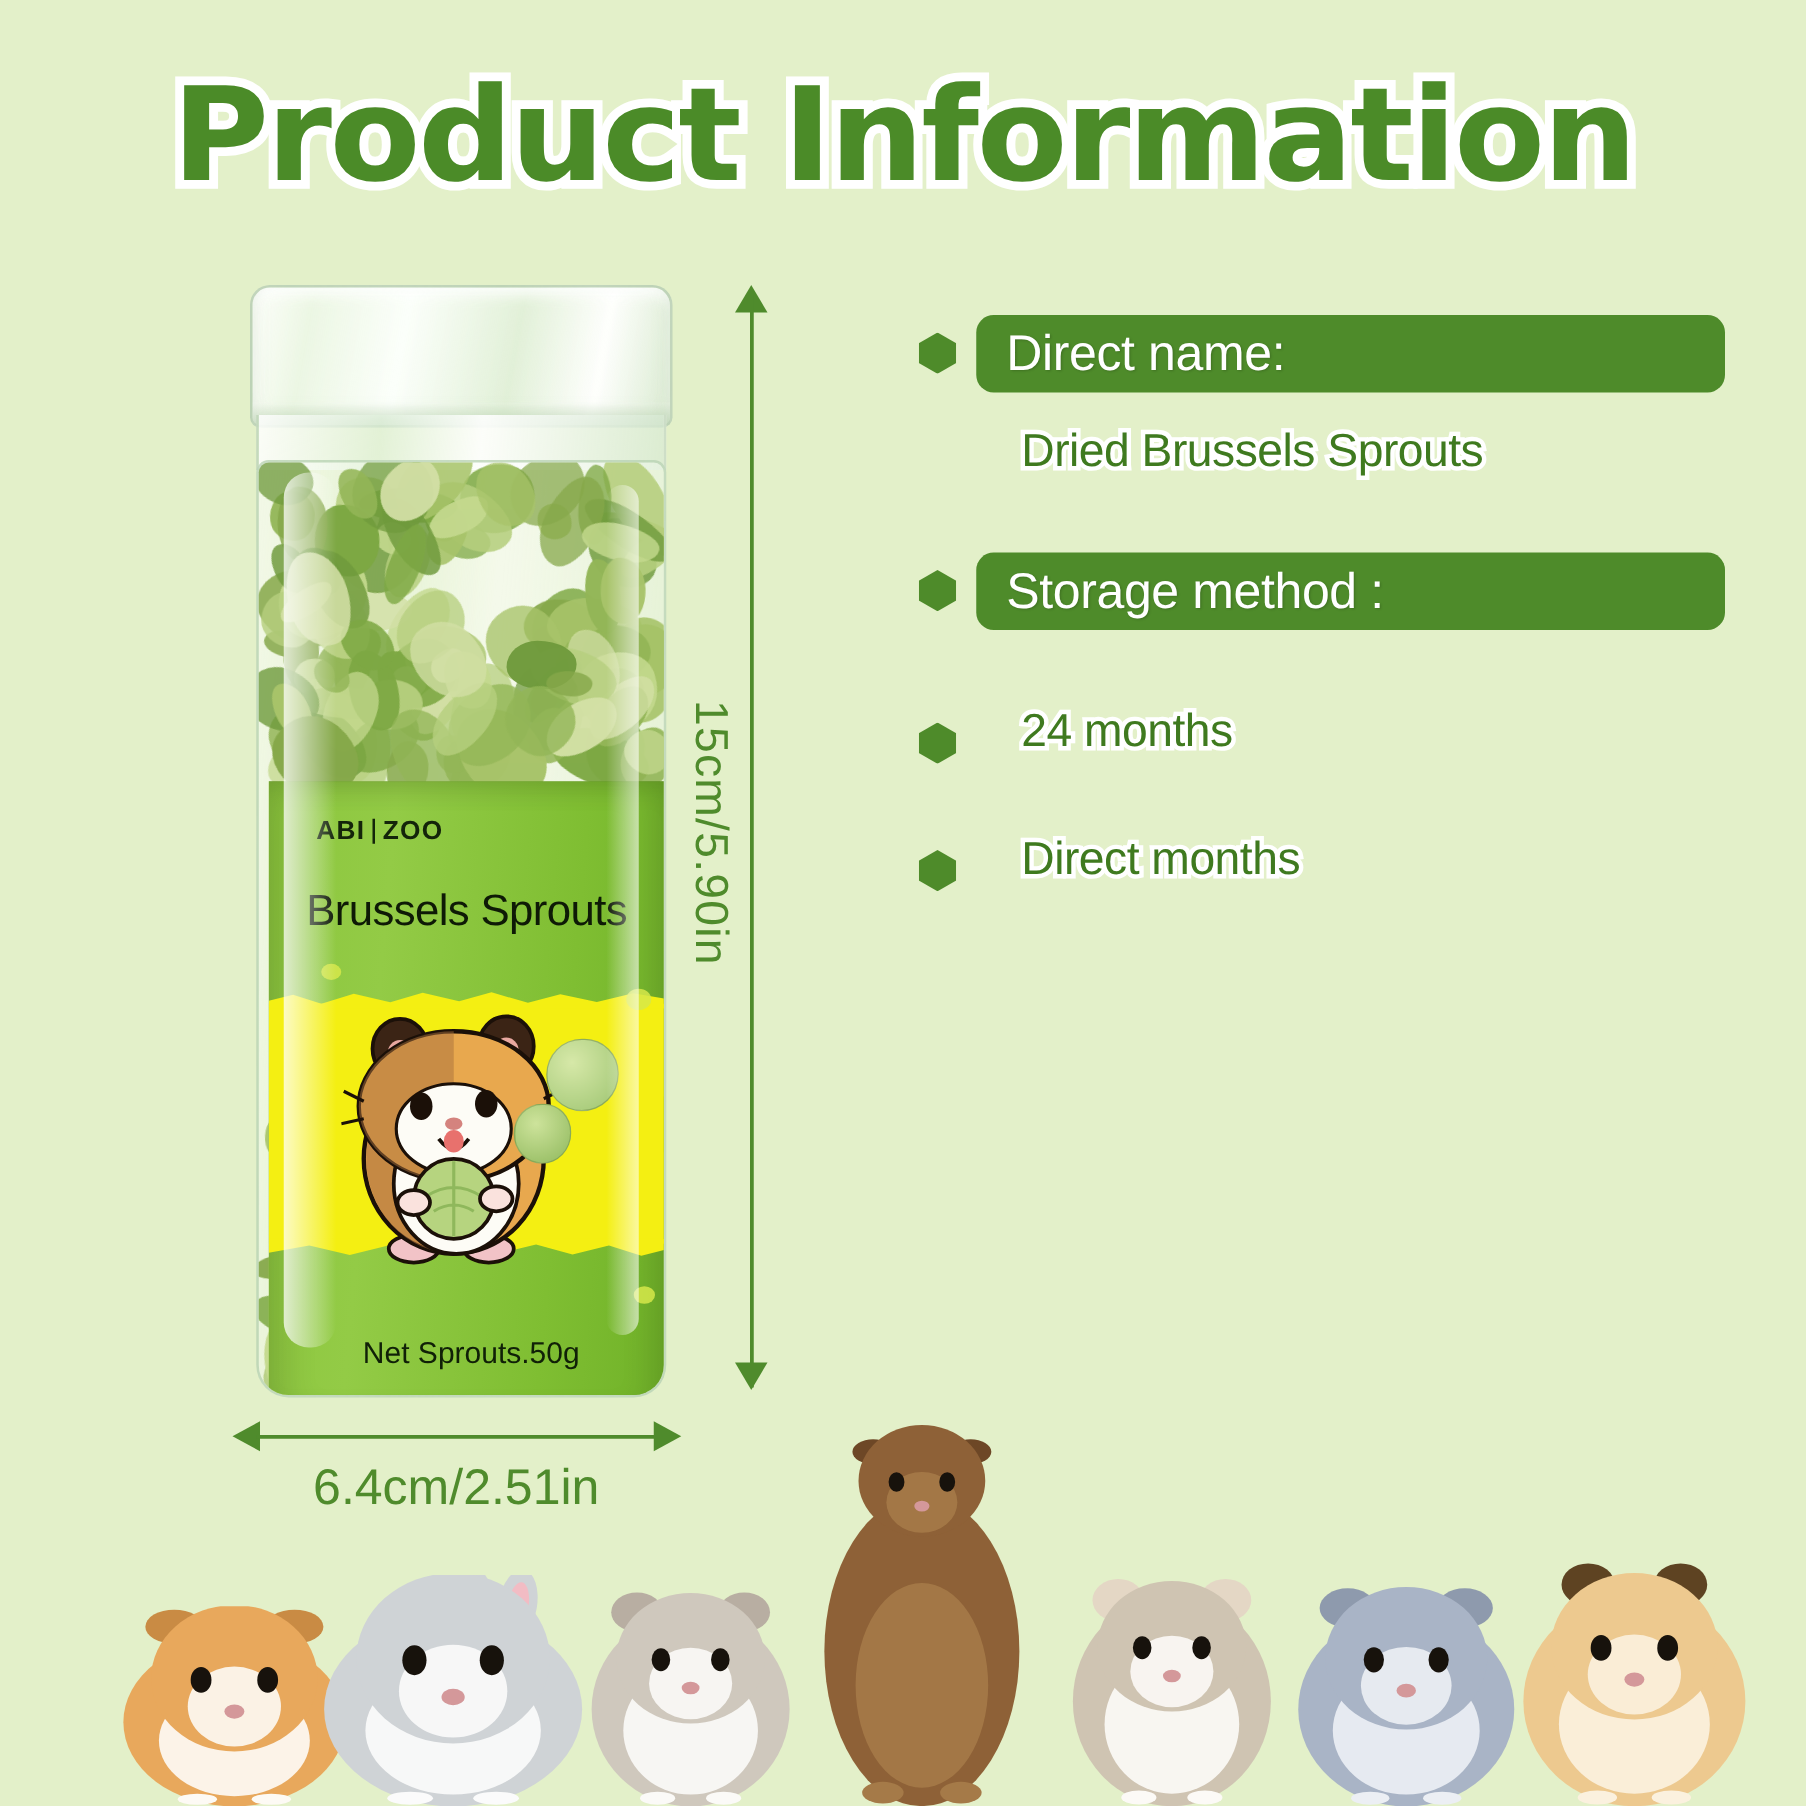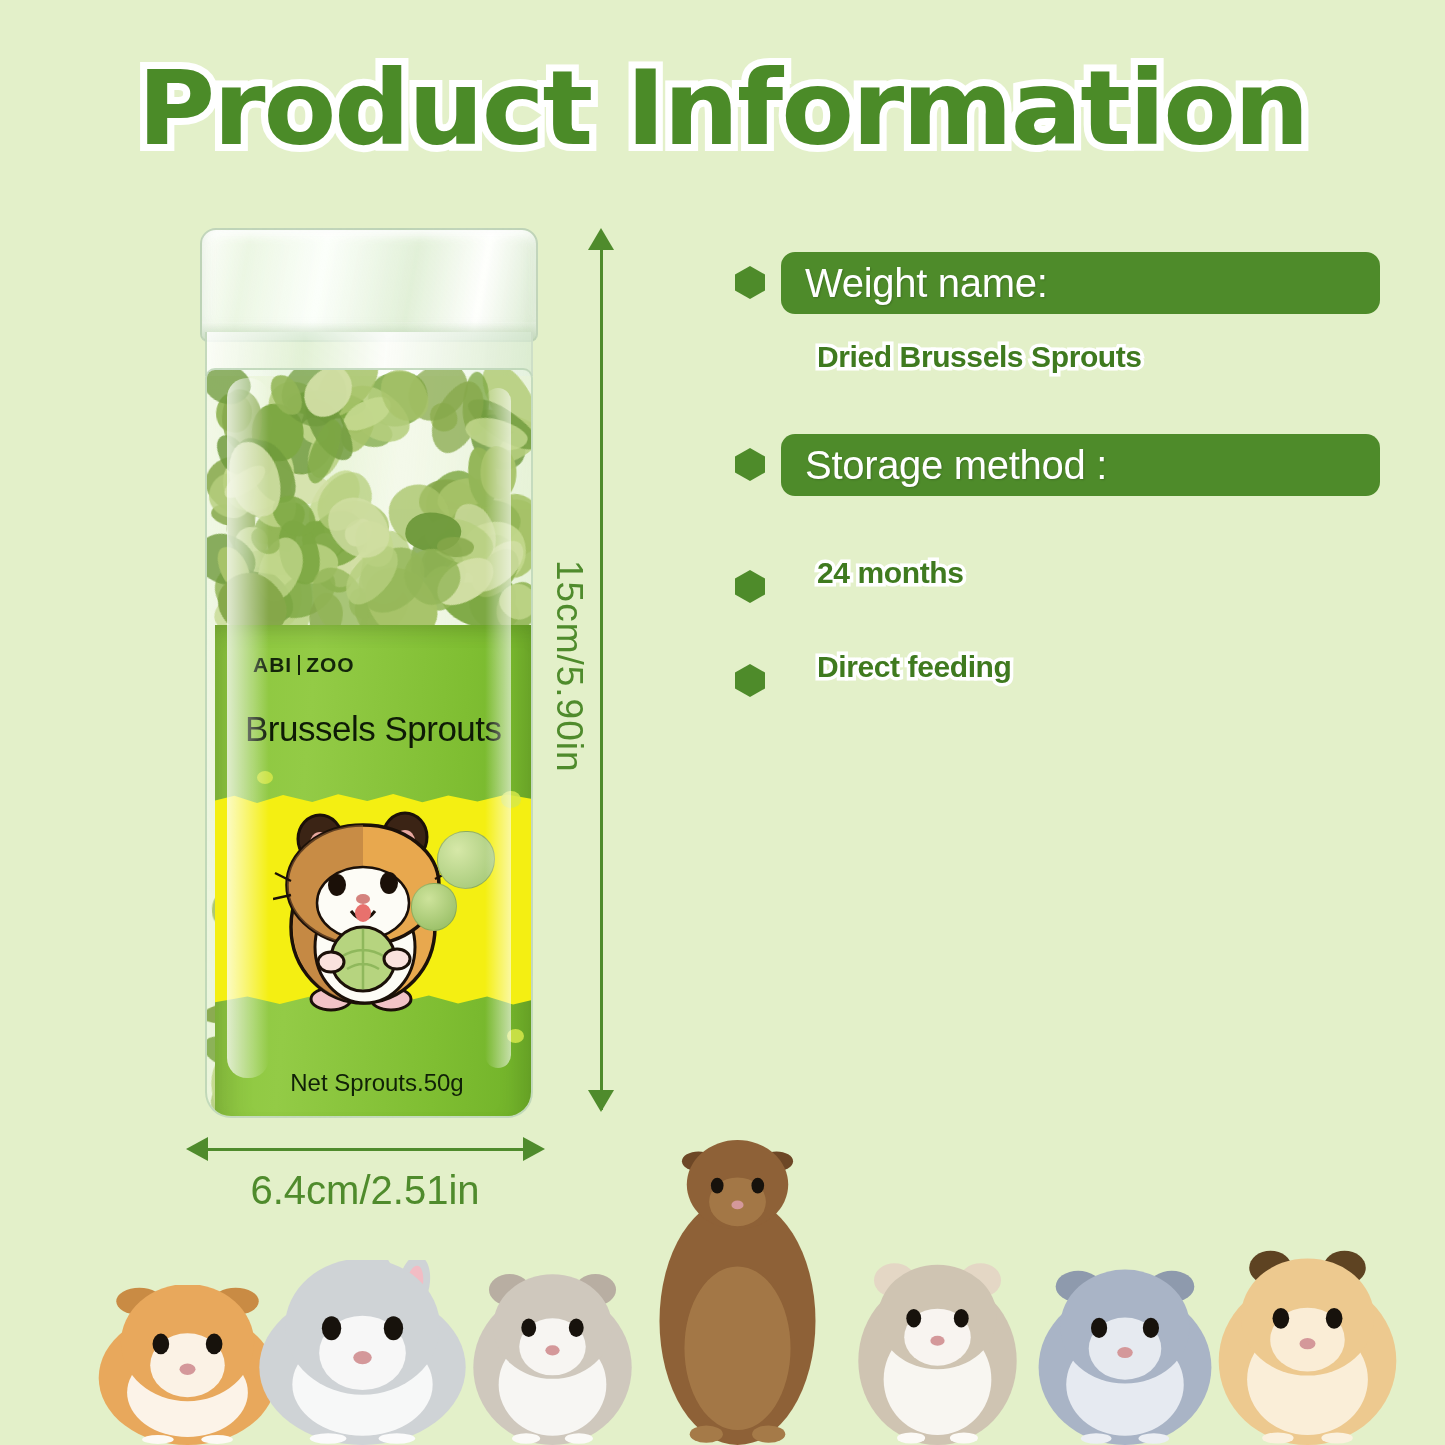--- a/index.html
+++ b/index.html
@@ -177,25 +177,24 @@
     display:flex;align-items:center;
     padding-left:24px;
     box-sizing:border-box;
   }
   .pill span{
     color:#ffffff;font-size:40px;font-weight:normal;letter-spacing:-.3px;
     text-shadow:1px 1px 2px rgba(0,0,0,.18);
   }
   .value{
     margin-left:82px;margin-top:26px;
-    color:#3f7a1f;font-size:30px;letter-spacing:-.4px;
+    color:#3f7a1f;font-size:37px;letter-spacing:-.4px;
     -webkit-text-stroke:7px #ffffff;
     paint-order:stroke fill;
     text-shadow:0 0 1px #fff;
-    font-weight:bold;
   }
 
   
   .animals{position:absolute;left:0;bottom:0;width:1445px;height:330px;}
   .animal{position:absolute;bottom:0;}
 </style>
 </head>
 <body>
 
 <div class="stage">
@@ -524,40 +523,40 @@
     <div class="hline"></div>
     <div class="arrow-right"></div>
     <div class="hlabel">6.4cm/2.51in</div>
   </div>
 
   <div class="info">
 
     <div class="row">
       <div class="hex"></div>
       <div class="pill">
-        <span>Weight name:</span>
+        <span>Direct name:</span>
       </div>
       <div class="value">Dried Brussels Sprouts</div>
     </div>
 
     <div class="row">
       <div class="hex"></div>
       <div class="pill">
         <span>Storage method :</span>
       </div>
     </div>
 
     <div class="row">
       <div class="hex"></div>
       <div class="value">24 months</div>
     </div>
 
     <div class="row">
       <div class="hex"></div>
-      <div class="value">Direct feeding</div>
+      <div class="value">Direct months</div>
     </div>
 
   </div>
 
   <div class="animals" id="animal-row">
       <div class="animal" style="left: 95px; width: 185px; height: 160px;"><svg viewBox="0 0 185 160" width="185" height="160">
       <ellipse cx="44.4" cy="16.308" rx="23.125" ry="13.600000000000001" fill="#c98b44"></ellipse>
               <ellipse cx="140.6" cy="16.308" rx="23.125" ry="13.600000000000001" fill="#c98b44"></ellipse>
       <ellipse cx="92.5" cy="92.8" rx="88.8" ry="67.2" fill="#e8a85c"></ellipse>
       <ellipse cx="92.5" cy="107.584" rx="60.384" ry="44.352000000000004" fill="#fdfaf4" opacity=".92"></ellipse>

